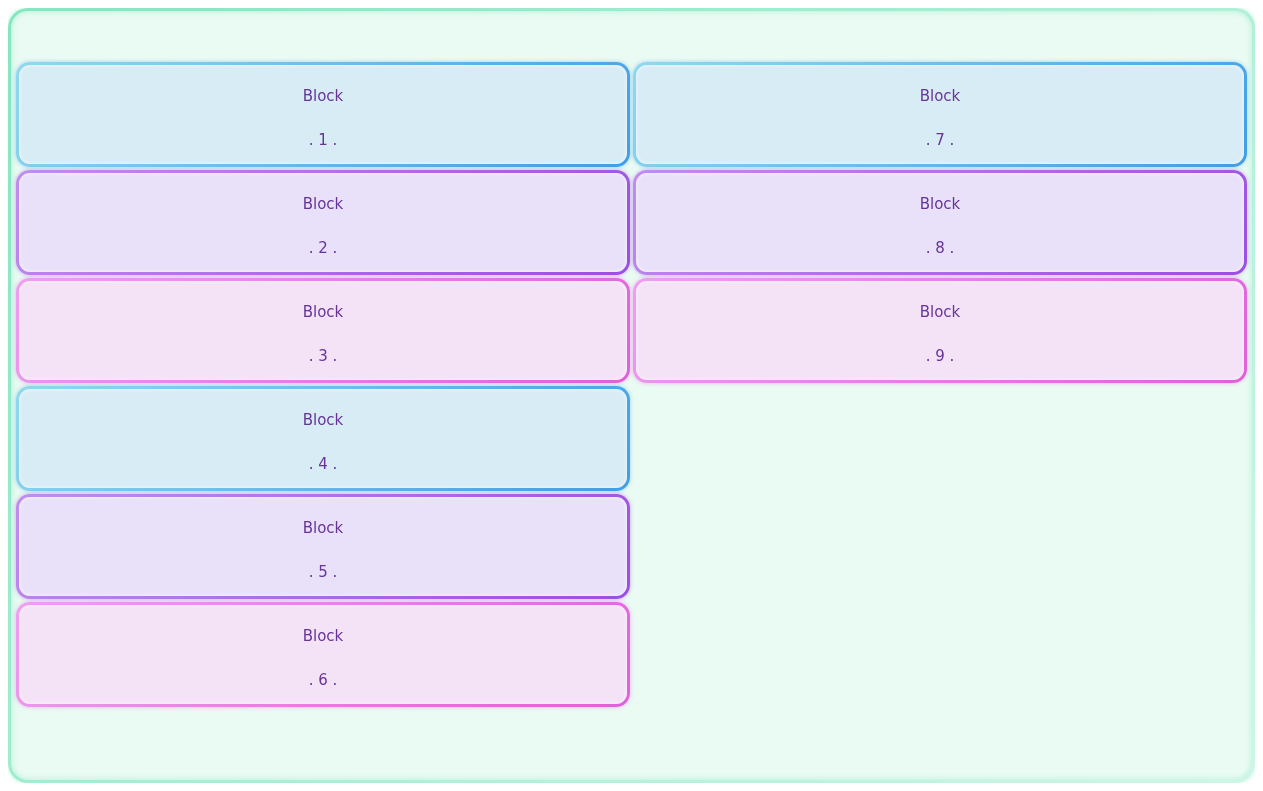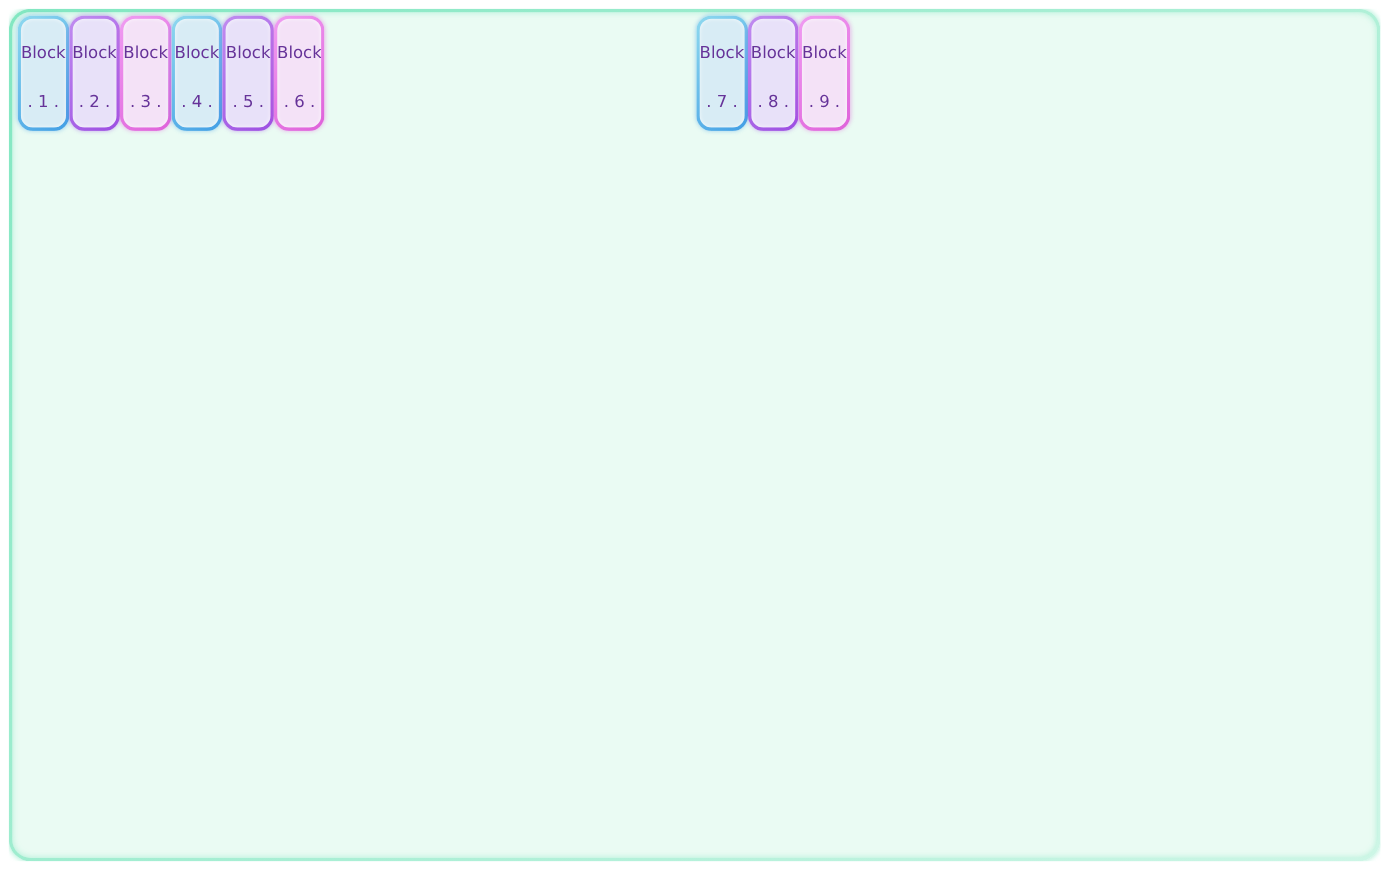--- a/index.html
+++ b/index.html
@@ -20,21 +20,22 @@
     padding: 3px 5px;
     display: flex;
     gap: 3px;
     align-items: flex-start;
   }
 
   .column {
     flex: 1 1 0;
     min-width: 0;
     display: flex;
-    flex-direction: row;
+    flex-direction: column;
+    margin-top: 48px;
   }
 
   .block {
     box-sizing: border-box;
     height: 105px;
     margin: 0 0 3px 0;
     border: 3px solid transparent;
     border-radius: 14px;
     background:
       linear-gradient(var(--bg), var(--bg)) padding-box,

